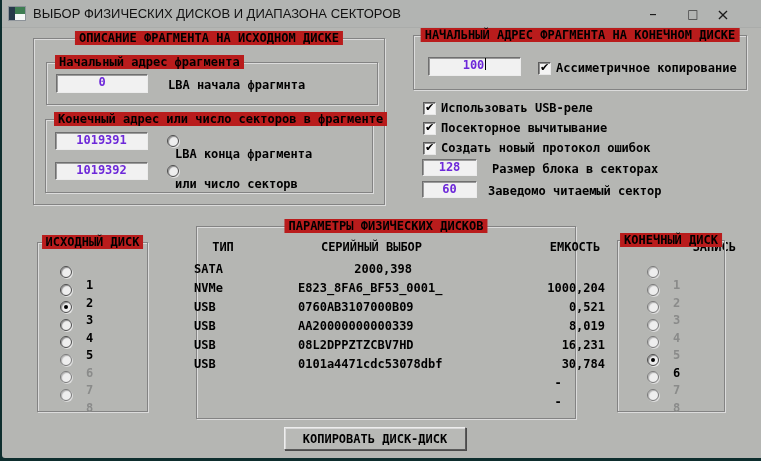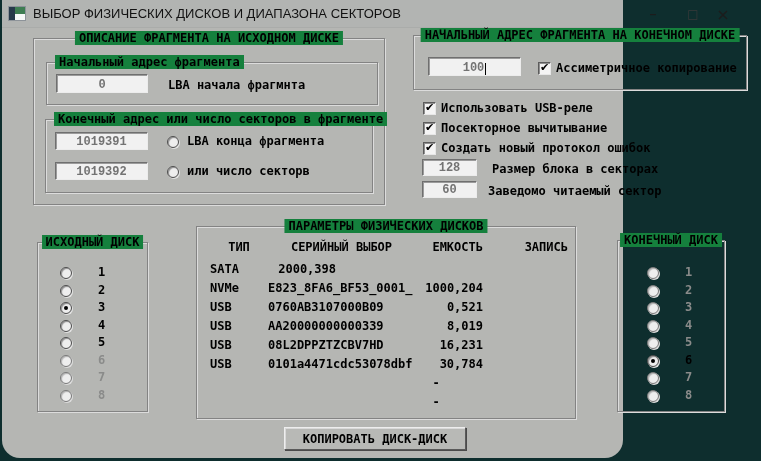--- a/index.html
+++ b/index.html
@@ -1,22 +1,22 @@
 <!DOCTYPE html>
 <html><head>
 <meta charset="utf-8">
 <style>
   * { margin:0; padding:0; box-sizing:border-box; }
   html,body { width:761px; height:461px; }
   body { background:#0e2e2e; position:relative; overflow:hidden;
          font-family:"DejaVu Sans Mono","Liberation Mono",monospace; }
 
-  .window { position:absolute; left:2px; top:0; width:621px; height:458px;
+  .window { position:absolute; left:2px; top:0; width:759px; height:458px;
             background:#b5b6b3; color:#000; font-weight:bold; font-size:12px;
-            border-bottom-left-radius:3px;border-radius:18px; }
+            border-bottom-left-radius:3px; }
 
   
   .titlebar { position:absolute; left:0; top:0; width:100%; height:28px;
               background:#b2b4b2; display:flex; align-items:center;
               border-bottom:1px solid #aaacaa; }
   .appicon { position:absolute; left:6px; top:6px; width:18px; height:15px;
              background:#e9edef; border:1px solid #8d9399; display:flex; }
   .appicon .ic-l { width:6px; height:100%; background:#27394a; }
   .appicon .ic-r { flex:1; display:flex; flex-direction:column; }
   .appicon .ic-g { height:7px; background:#3e7d52; }
@@ -27,61 +27,61 @@
   .wbtn { position:absolute; top:2px; width:26px; height:24px; display:flex;
           align-items:center; justify-content:center; color:#1c1c1c;
           font-family:"DejaVu Sans",sans-serif; font-weight:normal; cursor:default; }
   .wbtn.min { left:638px; font-size:15px; }
   .wbtn.max { left:678px; font-size:12px; color:#3a3a3a; }
   .wbtn.cls { left:708px; font-size:16px; }
 
   
   .grp { position:absolute; border:1px solid #838383;
          box-shadow: inset 1px 1px 0 #dcdcdc, 1px 1px 0 #dcdcdc; }
-  .legend { position:absolute; top:-8px; background:#15803d; padding:0 4px;
+  .legend { position:absolute; top:-8px; background:#b91c1c; padding:0 4px;
             white-space:nowrap; font-size:12px; }
   .legend.center { left:50%; transform:translateX(-50%); }
   .legend.left { left:8px; }
 
   
   .field { position:absolute; background:#f1f1f1;
            border:1px solid; border-color:#6f6f6f #ececec #ececec #6f6f6f;
            box-shadow: inset 1px 1px 0 #9b9b9b;
-           display:flex; align-items:flex-end; justify-content:center;
-           font-size:12px; color:#737373;font-family:Liberation Mono, monospace; }
+           display:flex; align-items:flex-start; justify-content:center;
+           font-size:12px; color:#6d28d9; }
   .caret { width:1px; height:12px; background:#000; margin-left:1px; }
 
   
   .cbrow { position:absolute; display:flex; align-items:center; }
   .cb { width:13px; height:13px; background:#f4f4f4; flex:0 0 13px;
         border:1px solid; border-color:#5c5c5c #e7e7e7 #e7e7e7 #5c5c5c;
         box-shadow: inset 1px 1px 0 #8f8f8f;
         display:flex; align-items:center; justify-content:center; }
   .cb.on::after { content:"✔"; font:bold 11px "DejaVu Sans",sans-serif;
                   color:#000; margin-top:-1px; }
   .cblab { margin-left:5px; white-space:nowrap; }
 
   
   .radio { width:12px; height:12px; border-radius:50%; background:#eeeeee;
            border:1px solid #4c4c4c; flex:0 0 12px;
            box-shadow: inset 1px 1px 1px rgba(0,0,0,.4), 1px 1px 0 #e2e2e2;
            display:flex; align-items:center; justify-content:center; }
   .radio.on::after { content:""; width:4px; height:4px; border-radius:50%;
                      background:#000; }
-  .drow { position:absolute; display:flex; align-items:flex-end; height:13px; }
+  .drow { position:absolute; display:flex; align-items:flex-start; height:13px;flex-direction:column; }
   .dlab { margin-left:26px; }
   .drow.disabled .dlab { color:#8a8b8a; }
   .drow.disabled .radio { border-color:#787878;
            box-shadow: inset 1px 1px 1px rgba(0,0,0,.25), 1px 1px 0 #dcdcdc; }
   .rlab { margin-left:8px; white-space:nowrap; }
 
   .lbl { position:absolute; white-space:nowrap; }
 
   
-  .trow { position:absolute; left:208px; display:flex; height:14px; }
+  .trow { position:absolute; left:192px; display:flex; height:14px;gap:46px; }
   .c { display:block; }
   .c.t   { width:58px;  text-align:left; }
   .c.s   { width:147px; white-space:pre; text-align:left; }
   .c.gap { width:8px; }
   .c.cap { width:60px;  white-space:pre; text-align:right; }
   .c.w   { width:85px;  text-align:right; }
 
   
   .pushbtn { position:absolute; left:282px; top:427px; width:182px; height:23px;
              background:#b8b9b6; display:flex; align-items:center; justify-content:center;
@@ -173,21 +173,21 @@
   </div>
   <span class="lbl" style="left:486px;top:184px">Заведомо читаемый сектор</span>
 
   <div class="grp" style="left:194px;top:226px;width:380px;height:193px">
     <span class="legend center">ПАРАМЕТРЫ ФИЗИЧЕСКИХ ДИСКОВ</span>
   </div>
   <div class="trow" style="top:240px">
     <span class="c t" style="text-align:center">ТИП</span>
     <span class="c s" style="text-align:center">СЕРИЙНЫЙ ВЫБОР</span>
     <span class="c gap"></span>
-    <span class="c cap" style="">ЕМКОСТЬ</span>
+    <span class="c cap" style="text-align:center">ЕМКОСТЬ</span>
     <span class="c w">ЗАПИСЬ</span>
   </div>
 
   <div class="trow" style="top:262px">
     <span class="c t">SATA</span>
     <span class="c gap"></span>
     <span class="c cap">2000,398</span>
     <span class="c w"></span>
   </div>
   <div class="trow" style="top:281px">

